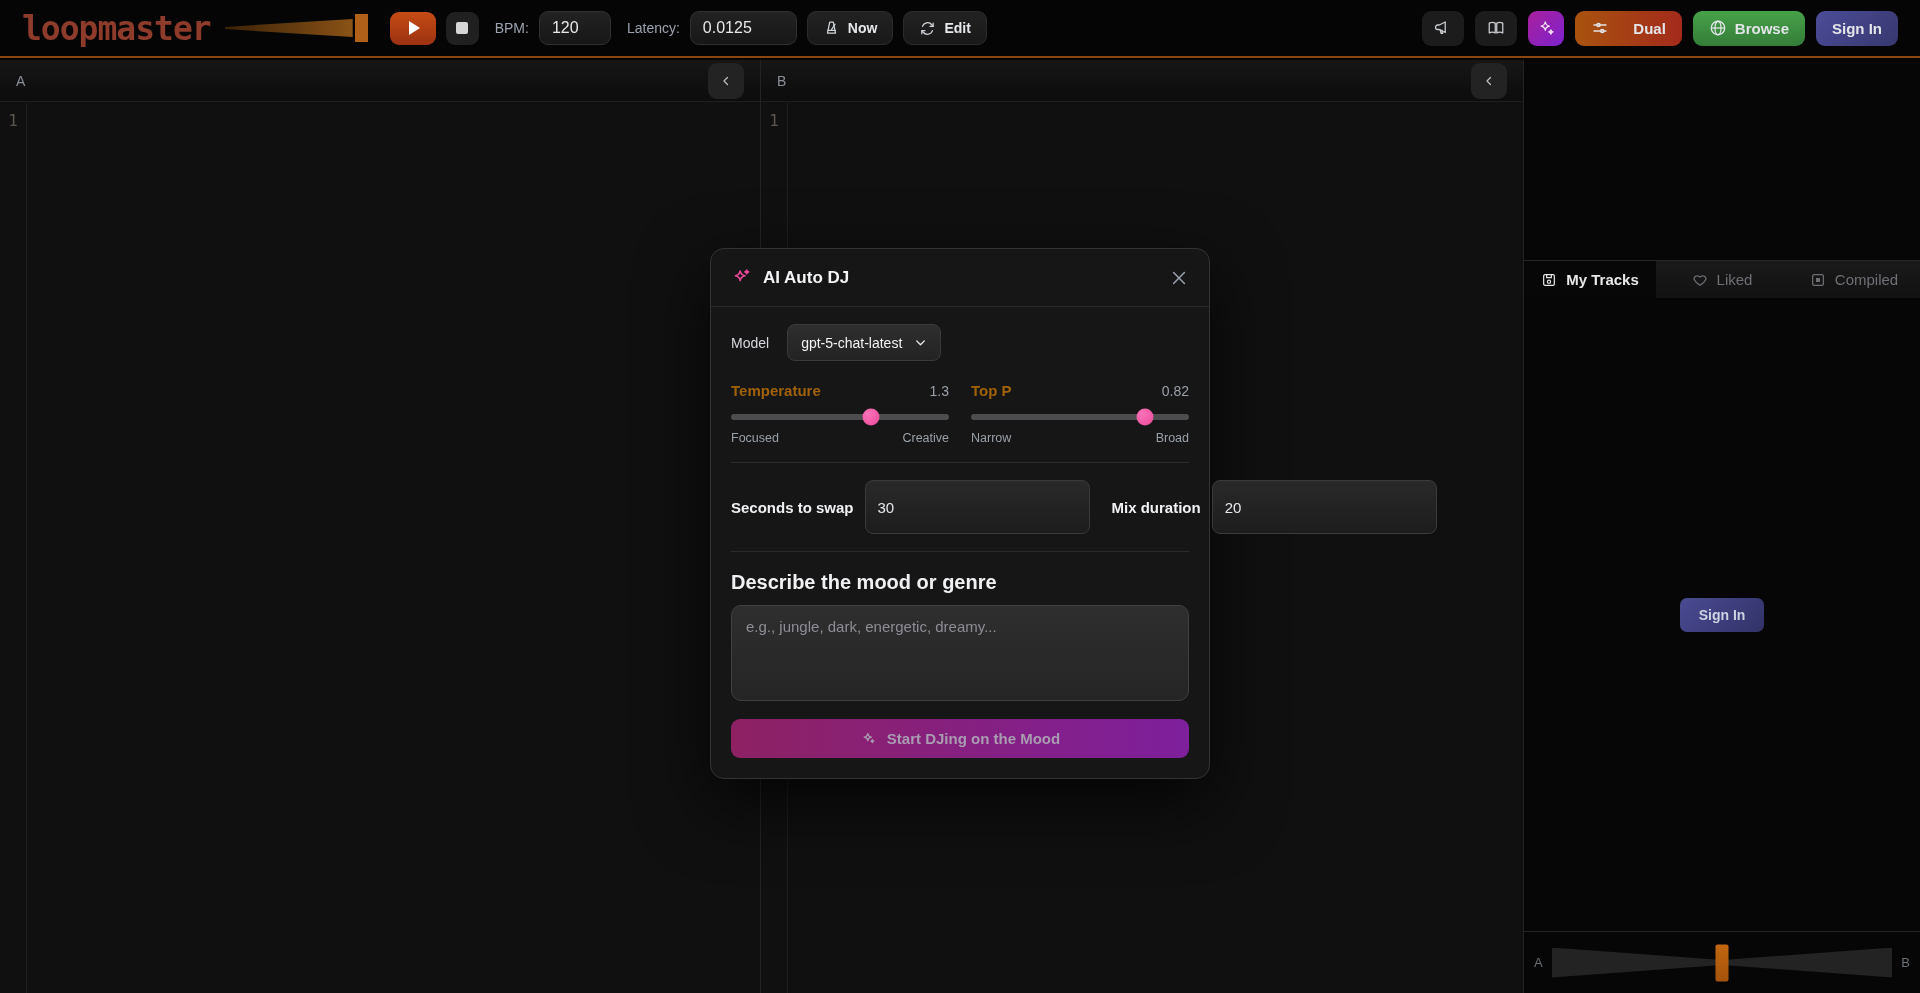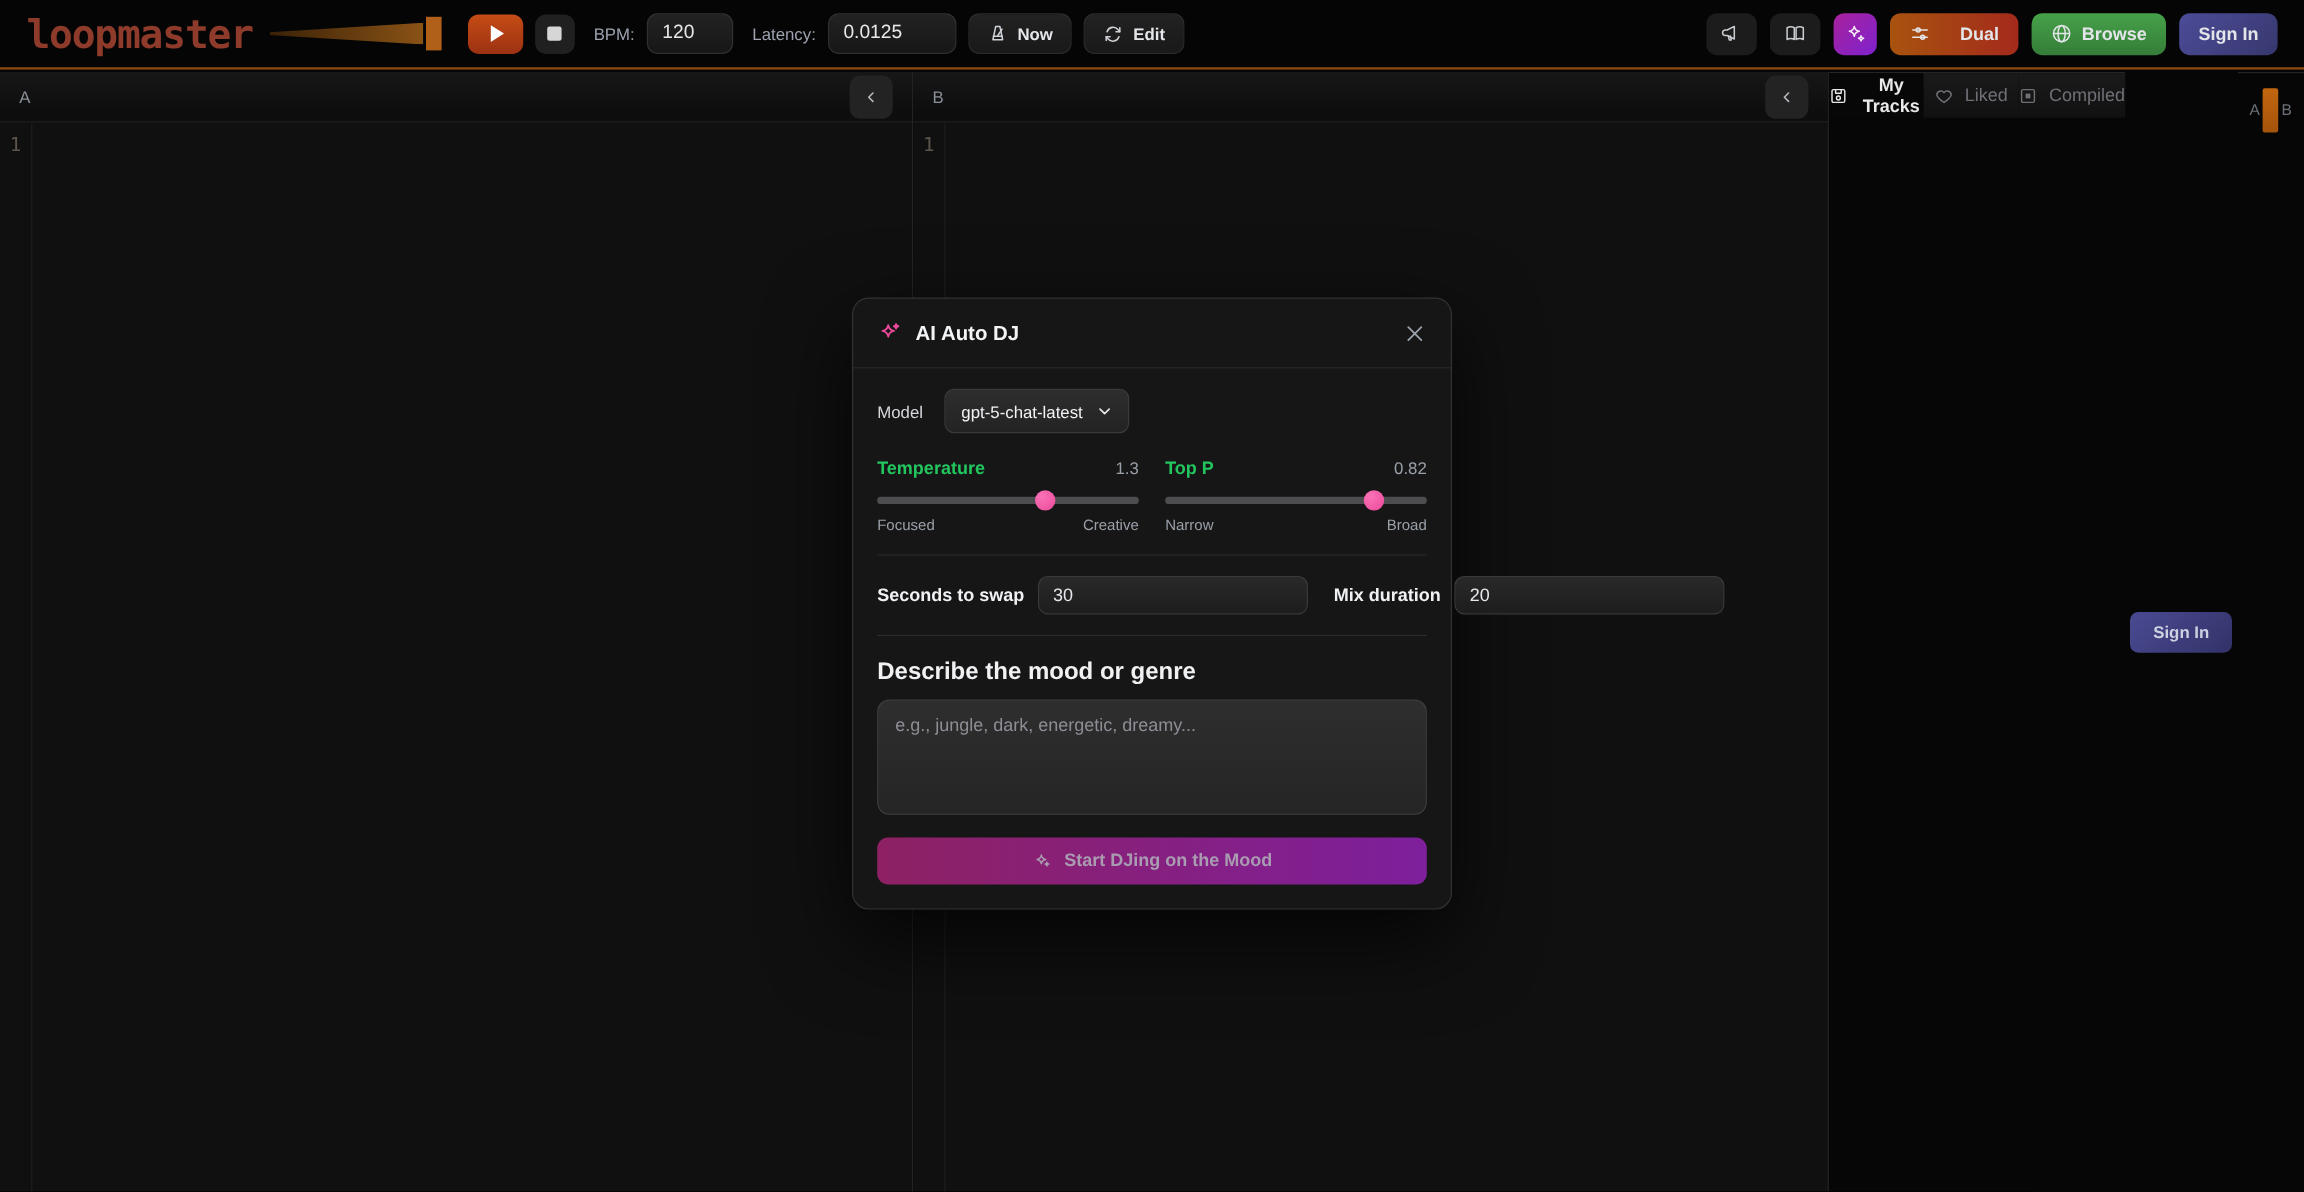--- a/index.html
+++ b/index.html
@@ -57,21 +57,21 @@
                  border-bottom:1px solid #1f1f1f; display:flex; align-items:center;
                  justify-content:space-between; padding:0 16px; }
   .deck-label { color:#8a8f98; font-size:14px; }
   .collapse-btn { width:36px; height:36px; border-radius:9px; background:#232323; color:#b9bcc1;
                   display:flex; align-items:center; justify-content:center; }
   .deck-body { position:absolute; top:43px; bottom:0; left:0; right:0; display:flex; }
   .gutter { width:27px; border-right:1px solid #1e1e1c; display:flex; justify-content:center; padding-top:8px; }
   .row-num { color:#5b564b; font-size:16px; font-family:"DejaVu Sans Mono", monospace; }
 
   
-  .sidebar { flex:1; background:#060606; display:flex; flex-direction:row; }
+  .sidebar { flex:1; background:#060606; display:flex; flex-direction:column; }
   .sidebar-spacer { height:200px; }
   .tabbar { height:38px; display:flex; border-top:1px solid #252525; }
   .tab { flex:1; display:flex; align-items:center; justify-content:center; gap:9px; font-size:15px;
          color:#6f7076; background:linear-gradient(180deg,#1a1a1a,#111); }
   .tab.active { background:#070707; color:#e8e8ea; font-weight:bold; }
   .sidebar-content { flex:1; display:flex; align-items:center; justify-content:center; }
   .sidebar-signin { padding:9px 19px; border-radius:7px; background:linear-gradient(135deg,#4a4a93,#323268);
                     color:#ccd2e0; font-size:14px; font-weight:bold; }
   .crossfader { height:62px; border-top:1px solid #242424; display:flex; align-items:center;
                 padding:0 10px; gap:9px; }
@@ -96,34 +96,34 @@
 
   .model-row { display:flex; align-items:center; gap:18px; margin-bottom:21px; }
   .model-label { font-size:14px; color:#d6d8dc; }
   .model-select { position:relative; display:flex; align-items:center; gap:12px; height:37px;
                   padding:0 13px; background:linear-gradient(180deg,#2e2e2f,#232324);
                   border:1px solid #3a3a3c; border-radius:8px; color:#f1f2f4; font-size:14px; }
   .model-select svg { color:#e5e7eb; }
 
   .params { display:grid; grid-template-columns:1fr 1fr; column-gap:22px; }
   .param-head { display:flex; justify-content:space-between; align-items:baseline; }
-  .param-name { font-size:15px; font-weight:bold; color:#22c55e; }
+  .param-name { font-size:15px; font-weight:bold; color:#a16207; }
   .param-value { font-size:14px; color:#9aa0a8; }
   .slider { position:relative; height:6px; background:#4d4d4f; border-radius:3px; margin-top:15px; }
   .slider-thumb { position:absolute; top:50%; transform:translate(-50%,-50%); width:17px; height:17px;
                   border-radius:50%; background:radial-gradient(circle at 35% 30%,#f973b7,#ec4899); }
   .param-sub { display:flex; justify-content:space-between; margin-top:11px;
                font-size:12.5px; color:#9aa0a8; }
 
   .divider { border-top:1px solid #2a2a2c; margin:17px 0; }
 
   .io-row { display:grid; grid-template-columns:1fr 1fr; column-gap:22px; }
   .io-field { display:flex; align-items:center; gap:11px; }
   .io-label { font-size:15px; font-weight:bold; color:#f0f1f3; white-space:nowrap; }
-  .io-input { flex:1; min-width:0; height:32px; background:linear-gradient(180deg,#29292a,#1d1d1e);
+  .io-input { flex:1; min-width:0; height:54px; background:linear-gradient(180deg,#29292a,#1d1d1e);
               border:1px solid #3a3a3c; border-radius:8px; color:#e5e7eb; font-size:15px;
               padding:0 12px; outline:none; }
 
   .mood-heading { font-size:20px; font-weight:bold; color:#f0f1f3; margin:19px 0 11px; }
   .mood-textarea { width:100%; height:96px; background:linear-gradient(180deg,#2e2e2f,#252526);
                    border:1px solid #3f3f41; border-radius:10px; padding:12px 14px; resize:none;
                    color:#e5e7eb; font-size:15px; outline:none; }
   .mood-textarea::placeholder { color:#8d8d95; }
   .submit-btn { width:100%; height:39px; margin-top:14px; border-radius:9px;
                 background:linear-gradient(90deg,#8e2163,#7e1f9c);

